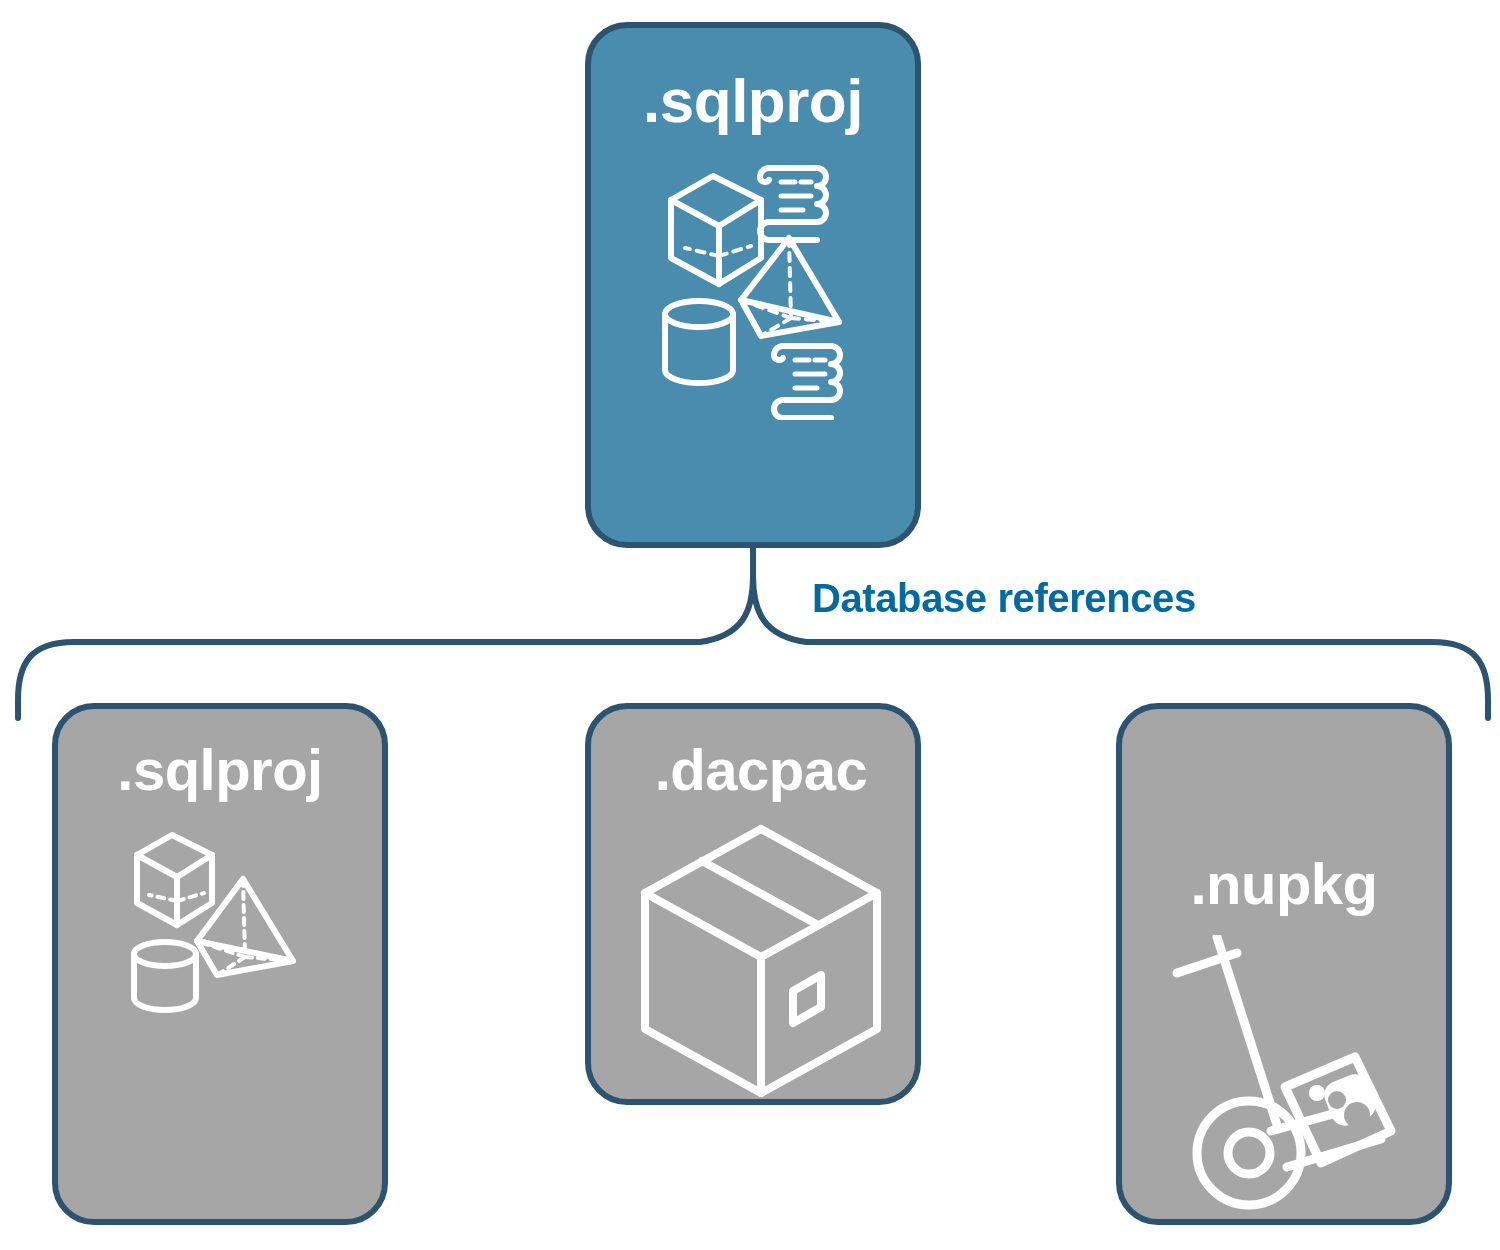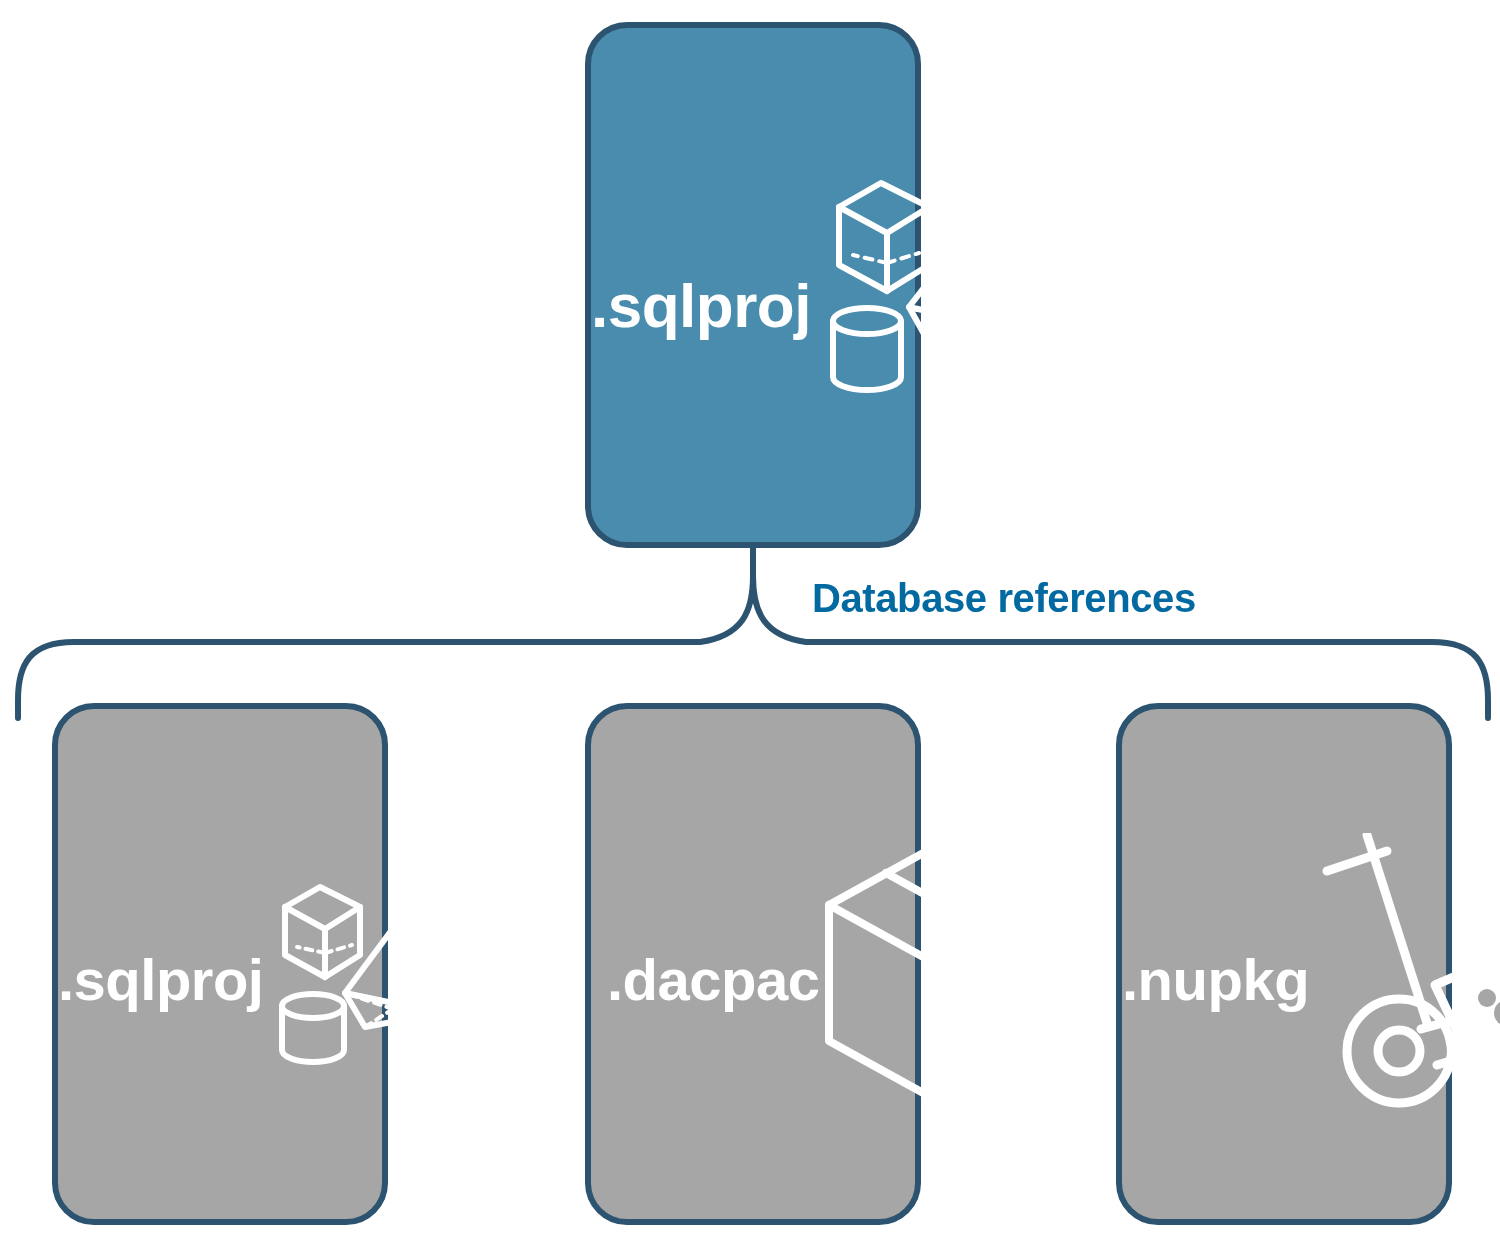--- a/index.html
+++ b/index.html
@@ -17,21 +17,21 @@
     position: relative;
     width: 1500px;
     height: 1250px;
   }
   .card {
     position: absolute;
     box-sizing: border-box;
     border: 6px solid #2c5470;
     border-radius: 42px;
     display: flex;
-    flex-direction: row;
+    flex-direction: column;
     align-items: center;
   }
   .card-primary {
     background: #4a8cae;
   }
   .card-secondary {
     background: #a6a6a6;
   }
   .card-title {
     color: #ffffff;
@@ -56,28 +56,29 @@
   #card-sqlproj-ref {
     left: 52px;
     top: 703px;
     width: 336px;
     height: 522px;
   }
   #card-dacpac {
     left: 585px;
     top: 703px;
     width: 336px;
-    height: 522px;
+    height: 402px;
     padding-left: 16px;
   }
   #card-nupkg {
     left: 1116px;
     top: 703px;
     width: 336px;
     height: 522px;
+    justify-content: flex-end;
   }
   .card-secondary .card-title {
     font-size: 58px;
     margin-top: 32px;
   }
   .card-secondary .card-art {
     margin-top: 22px;
   }
   #brace-layer {
     position: absolute;

